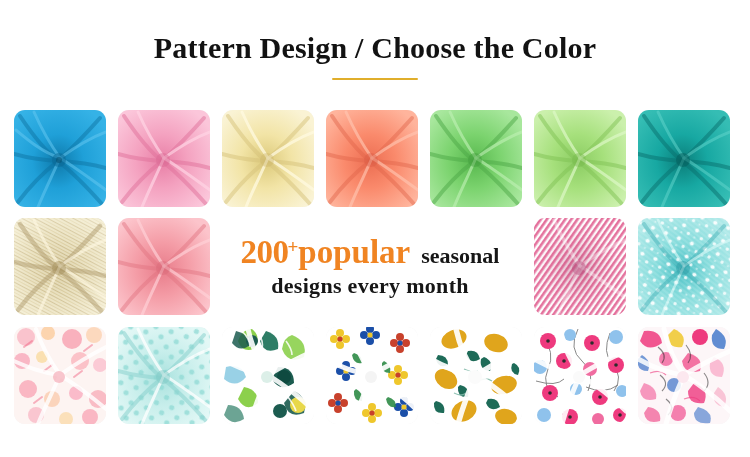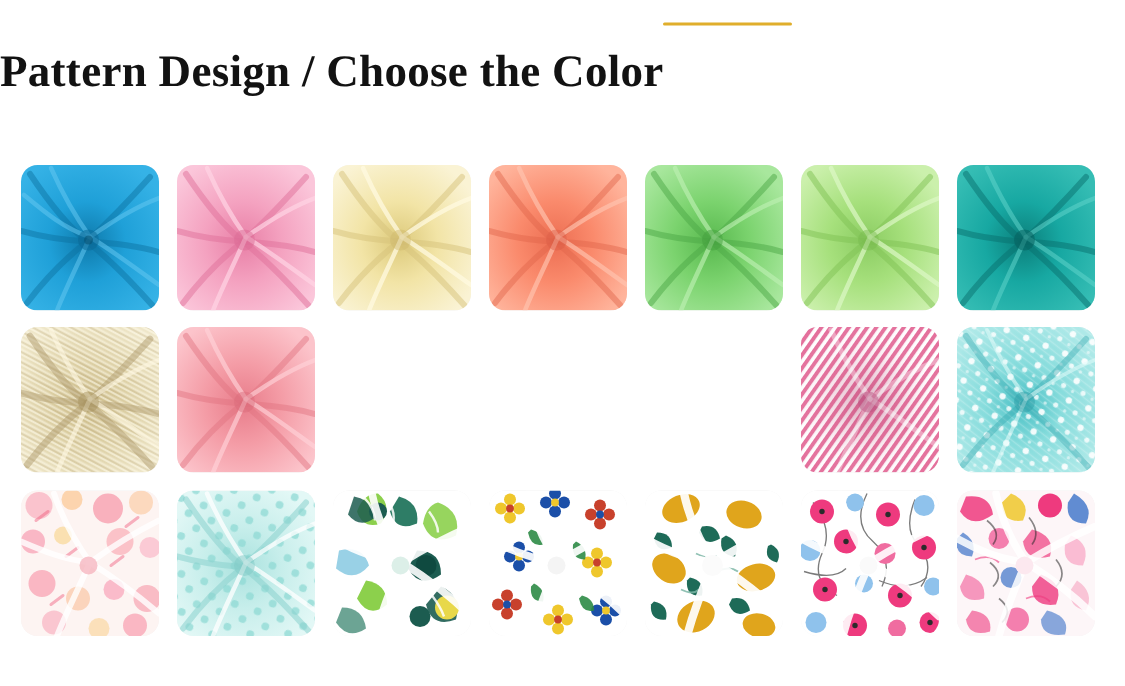--- a/index.html
+++ b/index.html
@@ -8,21 +8,21 @@
     background:#ffffff;
     font-family:"Liberation Serif", serif;
     overflow:hidden;
     position:relative;
   }
   .banner{position:relative;width:750px;height:457px;}
 
   
   .header{
     position:absolute;left:0;top:0;width:750px;height:96px;
-    display:flex;align-items:flex-start;justify-content:flex-start;
+    display:flex;flex-direction:column;align-items:center;justify-content:flex-start;
   }
   .title{
     margin:0;padding:0;
     font-family:"Liberation Serif", serif;
     font-weight:700;
     font-size:30px;
     line-height:1;
     color:#121212;
     letter-spacing:.2px;
     margin-top:33px;
@@ -754,15 +754,21 @@
               <path d="M46 48 C62 38 78 30 92 24"></path>
             <path d="M46 48 C38 66 32 82 28 97"></path>
               <path d="M46 48 C62 58 78 70 92 84"></path>
             <path d="M46 48 C28 46 14 40 0 32"></path>
           </g>
           <circle cx="45" cy="50" r="6" fill="#FCE8EF"></circle>
         </svg>
       </div>
     </div>
 
+    <div class="caption">
+      <div class="cap-line1">
+        <span class="cap-num">200</span><span class="cap-plus">+</span><span class="cap-pop">popular</span><span class="cap-seasonal">seasonal</span>
+      </div>
+      <div class="cap-line2">designs  every month</div>
+    </div>
 
   </div>
 </div>
 
 </body></html>

